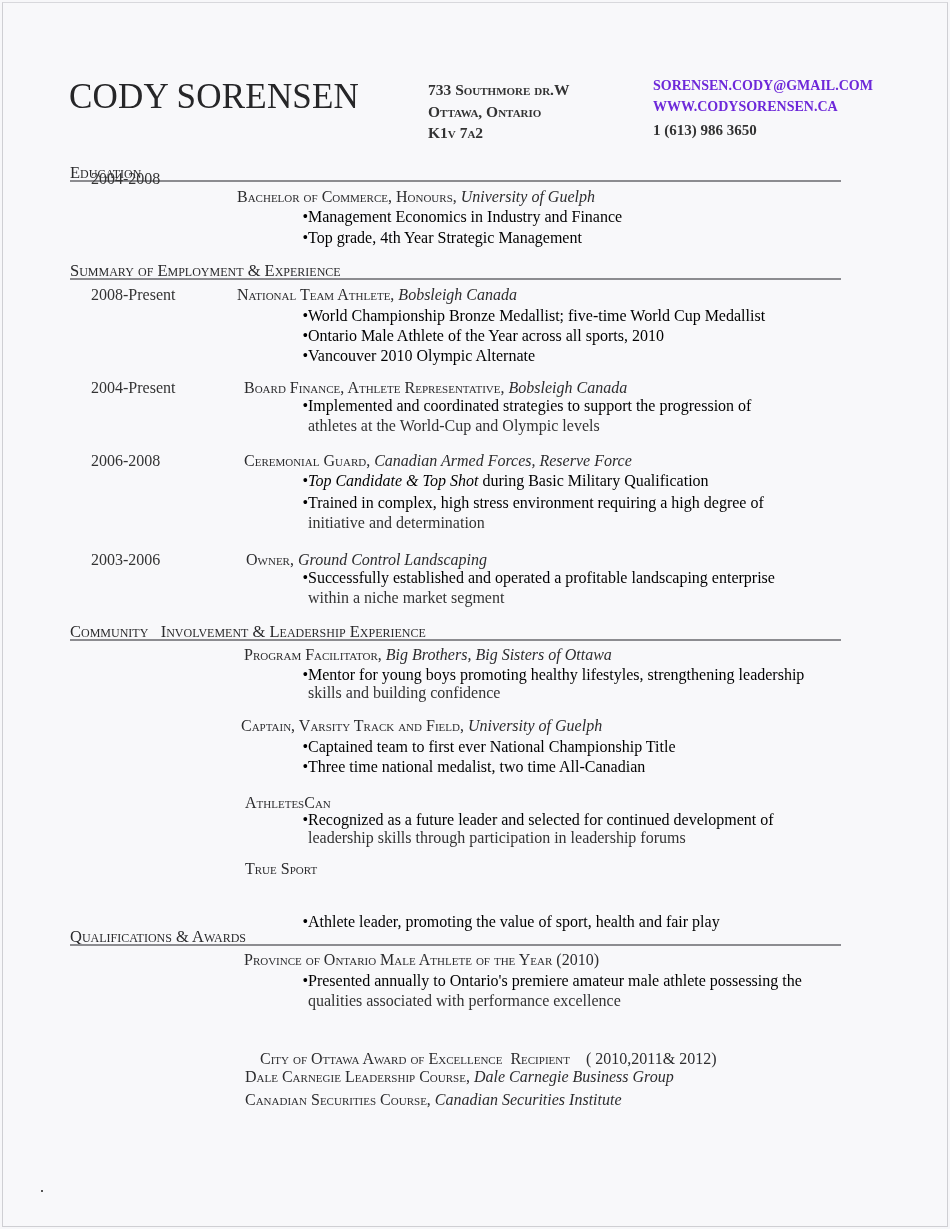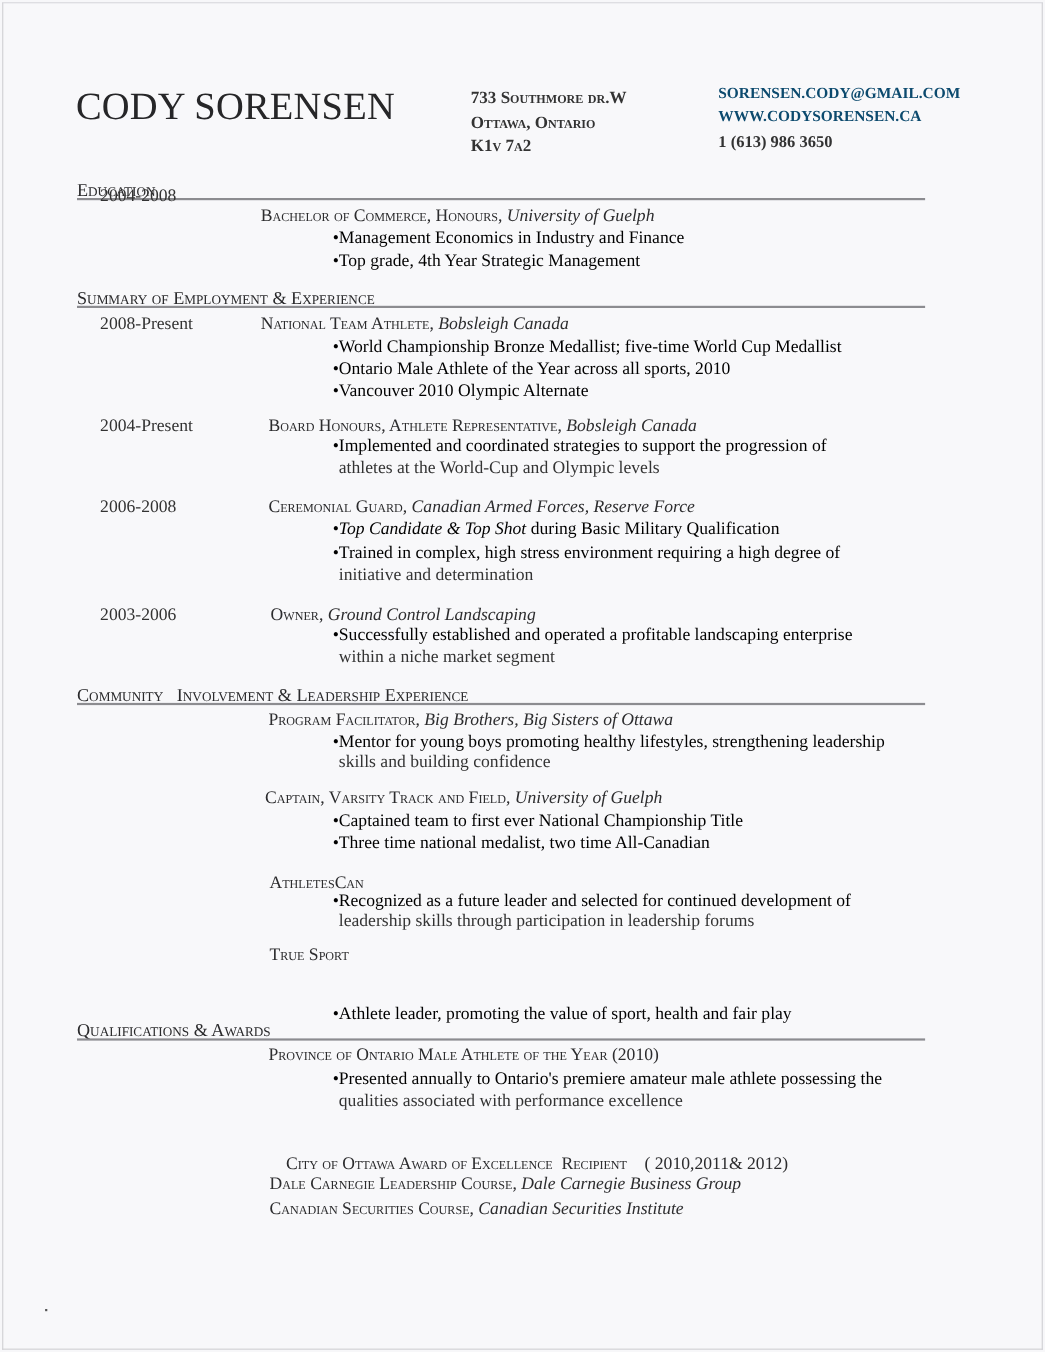--- a/index.html
+++ b/index.html
@@ -16,21 +16,21 @@
     border: 1px solid #cfcfd3;
     border-top-color: #d8d8dc;
     background: #f8f8fa;
   }
   .abs { position: absolute; white-space: nowrap; text-align: right; }
   .sc { font-variant: small-caps; }
   .name {
     left: 66px; top: 74px; font-size: 35px; letter-spacing: 0.2px; color: #262628;
   }
   .addr { left: 425px; font-size: 15.5px; font-variant: small-caps; font-weight: bold; color: #333; }
-  .contact { left: 650px; font-size: 14px; font-weight: bold; color: #0c4a6e; }
+  .contact { left: 650px; font-size: 14px; font-weight: bold; color: #6d28d9; }
   .phone { left: 650px; top: 119px; font-size: 15px; font-weight: bold; color: #333; }
 
   .sec-head {
     left: 67px; font-size: 16.5px; font-variant: small-caps; color: #2a2a2c;
   }
   .rule {
     position: absolute; left: 67px; width: 771px; height: 1.5px; background: #8c8c90;
   }
   .date { left: 88px; font-size: 16px; color: #333; }
   .title { font-size: 16px; color: #2c2c2e; }
@@ -74,21 +74,21 @@
   <div class="abs title" style="left:234px; top:283px">
     <span class="sc">National Team Athlete,</span>
     <i>Bobsleigh Canada</i>
   </div>
   <div class="abs bul" style="top:304px"><span class="dot">•</span><span>World Championship Bronze Medallist; five-time World Cup Medallist</span></div>
   <div class="abs bul" style="top:324px"><span class="dot">•</span><span>Ontario Male Athlete of the Year across all sports, 2010</span></div>
   <div class="abs bul" style="top:344px"><span class="dot">•</span><span>Vancouver 2010 Olympic Alternate</span></div>
 
   <div class="abs date" style="top:376px">2004-Present</div>
   <div class="abs title" style="left:241px; top:376px">
-    <span class="sc">Board Honours,  Athlete Representative,</span>
+    <span class="sc">Board Finance,  Athlete Representative,</span>
     <i>Bobsleigh Canada</i>
   </div>
   <div class="abs bul" style="top:394px"><span class="dot">•</span><span>Implemented and coordinated strategies to support the progression of</span></div>
   <div class="abs cont" style="top:414px">athletes at the World-Cup and Olympic levels</div>
 
   <div class="abs date" style="top:449px">2006-2008</div>
   <div class="abs title" style="left:241px; top:449px">
     <span class="sc">Ceremonial Guard,</span>
     <i>Canadian Armed Forces, Reserve Force</i>
   </div>

